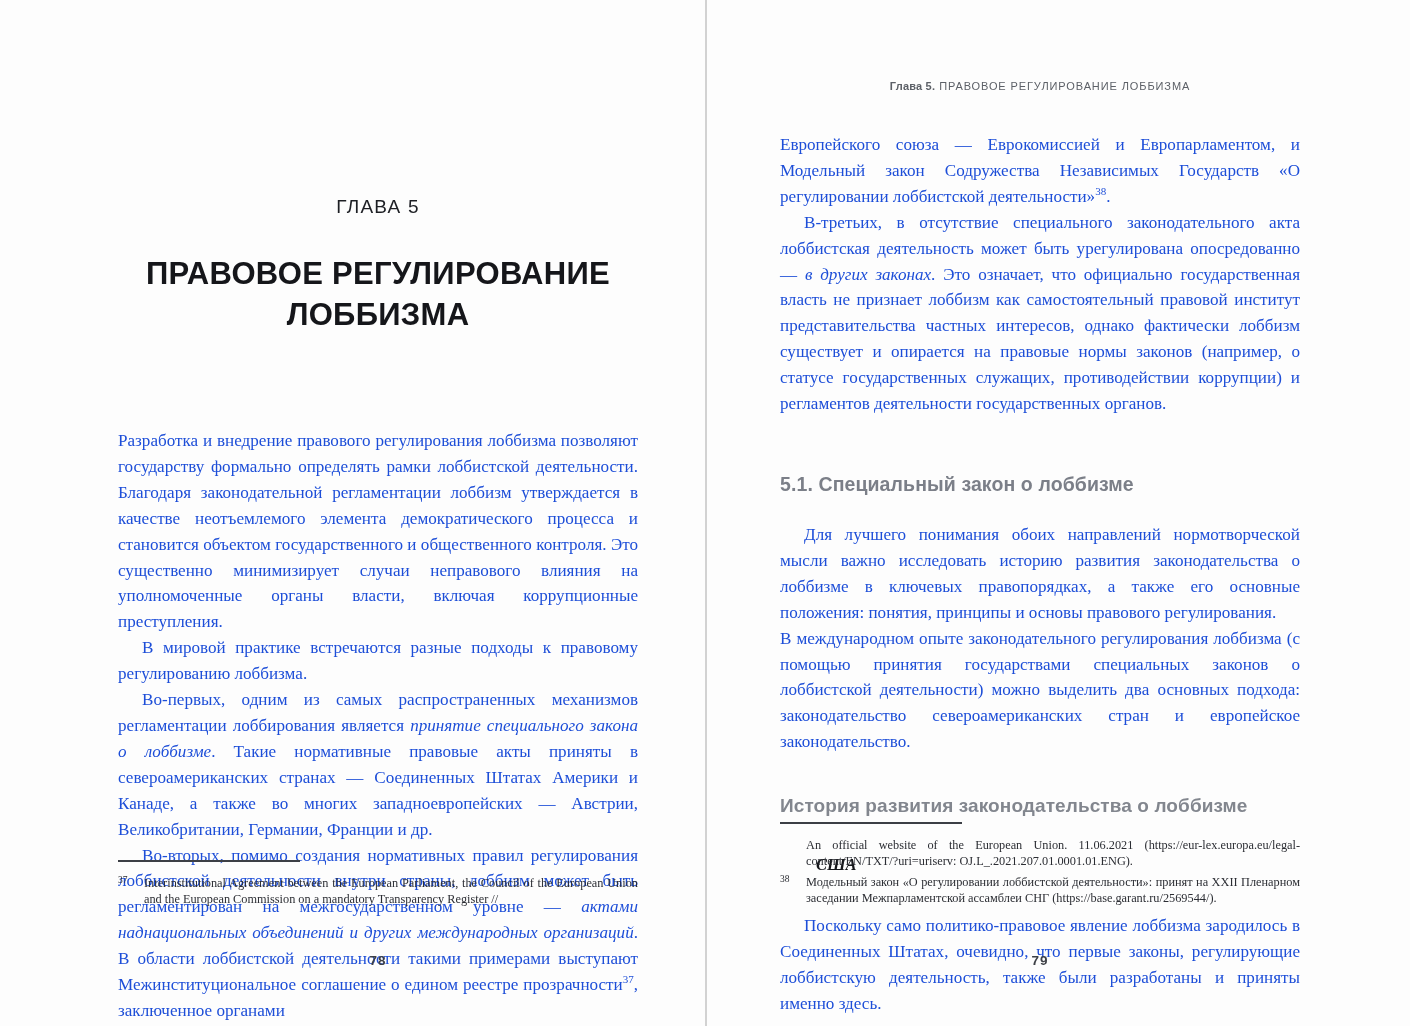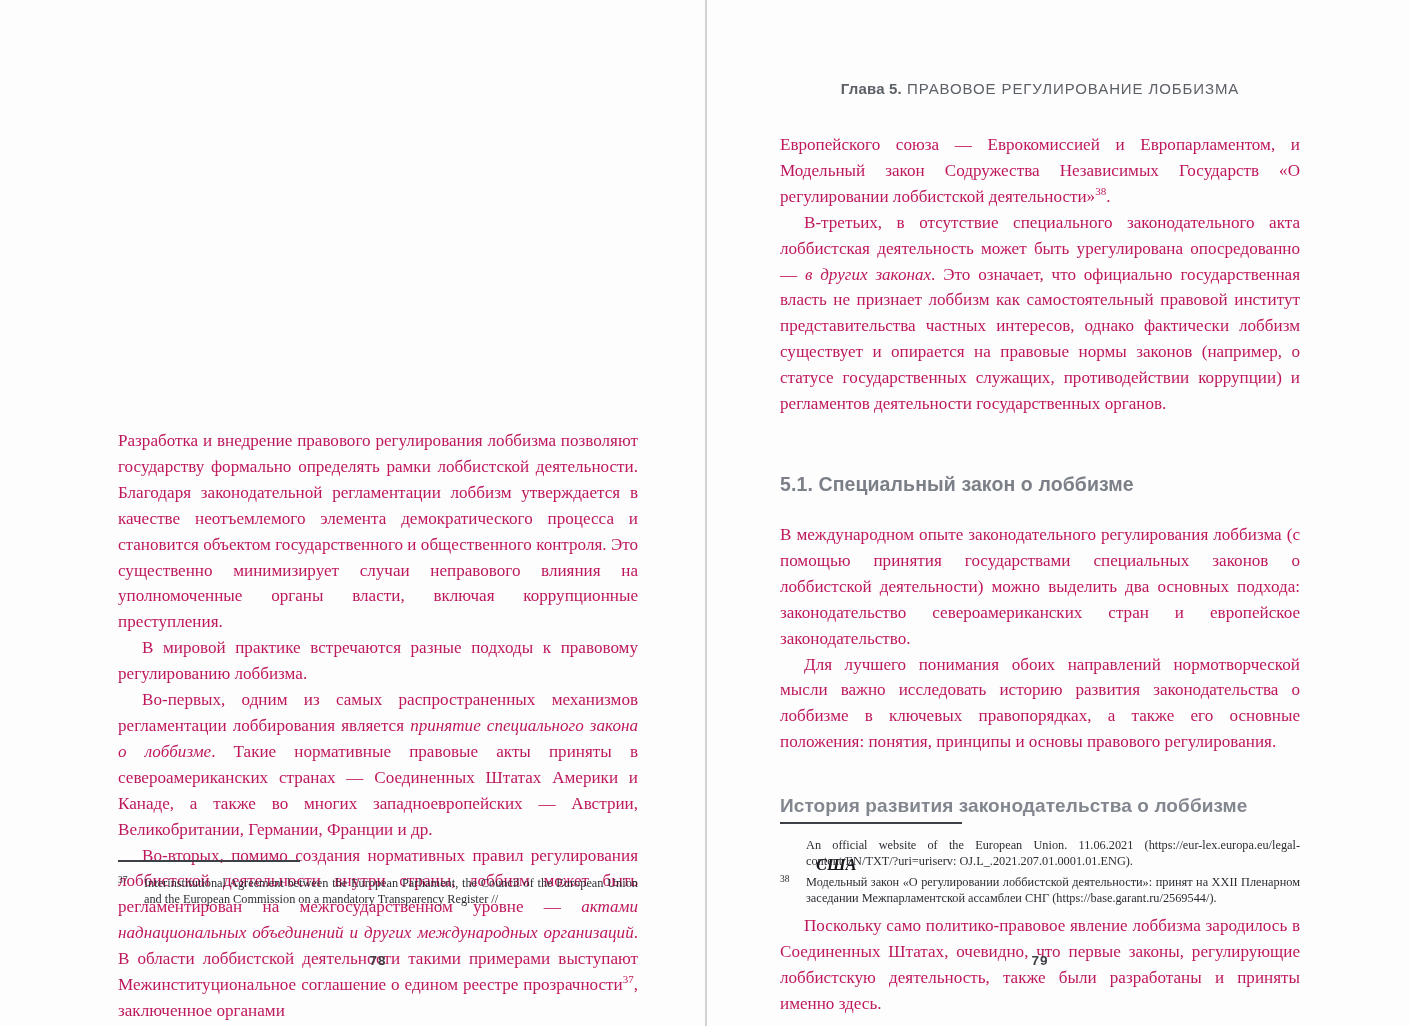--- a/index.html
+++ b/index.html
@@ -52,21 +52,21 @@
   }
 
   
   .running-head {
     position: absolute;
     top: 80px;
     left: 0;
     width: 520px;
     text-align: center;
     font-family: "Liberation Sans", sans-serif;
-    font-size: 15px;
+    font-size: 11px;
     letter-spacing: 0.9px;
     color: #5c6067;
     white-space: nowrap;
   }
   .running-head .rh-chapter {
     font-weight: bold;
     letter-spacing: 0.2px;
   }
 
   
@@ -102,21 +102,21 @@
   .body-col.left-body { top: 428px; }
   .body-col.right-body { top: 132px; }
 
   p.para {
     margin: 0;
     font-family: "Liberation Serif", serif;
     font-size: 17.1px;
     line-height: 25.9px;
     text-align: justify;
     text-justify: inter-word;
-    color: #be185d;
+    color: #1d4ed8;
     hyphens: manual;
   }
   p.para.indent { text-indent: 24px; }
   p.para em { font-style: italic; }
   sup.fn-ref {
     font-size: 11px;
     vertical-align: super;
     line-height: 0;
   }
 
@@ -205,20 +205,27 @@
 </head>
 <body>
 
 <div class="spread">
 
   <div class="spine"></div>
 
   <div class="page page-left">
     <div class="page-inner">
 
+      <div class="chapter-opener">
+        <div class="chapter-label">ГЛАВА 5</div>
+        <div class="chapter-title">
+          <span>ПРАВОВОЕ РЕГУЛИРОВАНИЕ</span><br>
+          <span>ЛОББИЗМА</span>
+        </div>
+      </div>
 
       <div class="body-col left-body">
         <p class="para">Разработка и внедрение правового регулирования лоббизма позволяют государству формально определять рамки лоббистской деятельности. Благодаря законодательной регламентации лоббизм утверждается в качестве неотъемлемого элемента демократического процесса и становится объектом государственного и общественного контроля. Это существенно минимизирует случаи неправового влияния на уполномоченные органы власти, включая коррупционные преступления.</p>
         <p class="para indent">В мировой практике встречаются разные подходы к правовому регулированию лоббизма.</p>
         <p class="para indent"><span>Во-первых, одним из самых распространенных механизмов регламентации лоббирования является </span><em>принятие специального закона о лоббизме</em><span>. Такие нормативные правовые акты приняты в североамериканских странах — Соединенных Штатах Америки и Канаде, а также во многих западноевропейских — Австрии, Великобритании, Германии, Франции и др.</span></p>
         <p class="para indent"><span>Во-вторых, помимо создания нормативных правил регулирования лоббистской деятельности внутри страны, лоббизм может быть регламентирован на межгосударственном уровне — </span><em>актами наднациональных объединений и других международных организаций</em><span>. В области лоббистской деятельности такими примерами выступают Межинституциональное соглашение о едином реестре прозрачности</span><sup class="fn-ref">37</sup><span>, заключенное органами</span></p>
       </div>
 
       <div class="footnotes left-fn">
         <div class="fn-rule"></div>
@@ -241,22 +248,22 @@
       </div>
 
       <div class="body-col right-body">
         <p class="para"><span>Европейского союза — Еврокомиссией и Европарламентом, и Модельный закон Содружества Независимых Государств «О регулировании лоббистской деятельности»</span><sup class="fn-ref">38</sup><span>.</span></p>
         <p class="para indent"><span>В-третьих, в отсутствие специального законодательного акта лоббистская деятельность может быть урегулирована опосредованно — </span><em>в других законах</em><span>. Это означает, что официально государственная власть не признает лоббизм как самостоятельный правовой институт представительства частных интересов, однако фактически лоббизм существует и опирается на правовые нормы законов (например, о статусе государственных служащих, противодействии коррупции) и регламентов деятельности государственных органов.</span></p>
 
         <div class="gap-l"></div>
         <h2 class="section-heading">5.1. Специальный закон о лоббизме</h2>
         <div class="gap-s"></div>
 
+        <p class="para indent">Для лучшего понимания обоих направлений нормотворческой мысли важно исследовать историю развития законодательства о лоббизме в ключевых правопорядках, а также его основные положения: понятия, принципы и основы правового регулирования.</p>
         <p class="para">В международном опыте законодательного регулирования лоббизма (с помощью принятия государствами специальных законов о лоббистской деятельности) можно выделить два основных подхода: законодательство североамериканских стран и европейское законодательство.</p>
-        <p class="para indent">Для лучшего понимания обоих направлений нормотворческой мысли важно исследовать историю развития законодательства о лоббизме в ключевых правопорядках, а также его основные положения: понятия, принципы и основы правового регулирования.</p>
 
         <div class="gap-m"></div>
         <h3 class="sub-heading">История развития законодательства о лоббизме</h3>
         <div class="gap-s"></div>
         <h4 class="country-heading">США</h4>
         <div class="gap-s"></div>
 
         <p class="para indent">Поскольку само политико-правовое явление лоббизма зародилось в Соединенных Штатах, очевидно, что первые законы, регулирующие лоббистскую деятельность, также были разработаны и приняты именно здесь.</p>
       </div>
 

